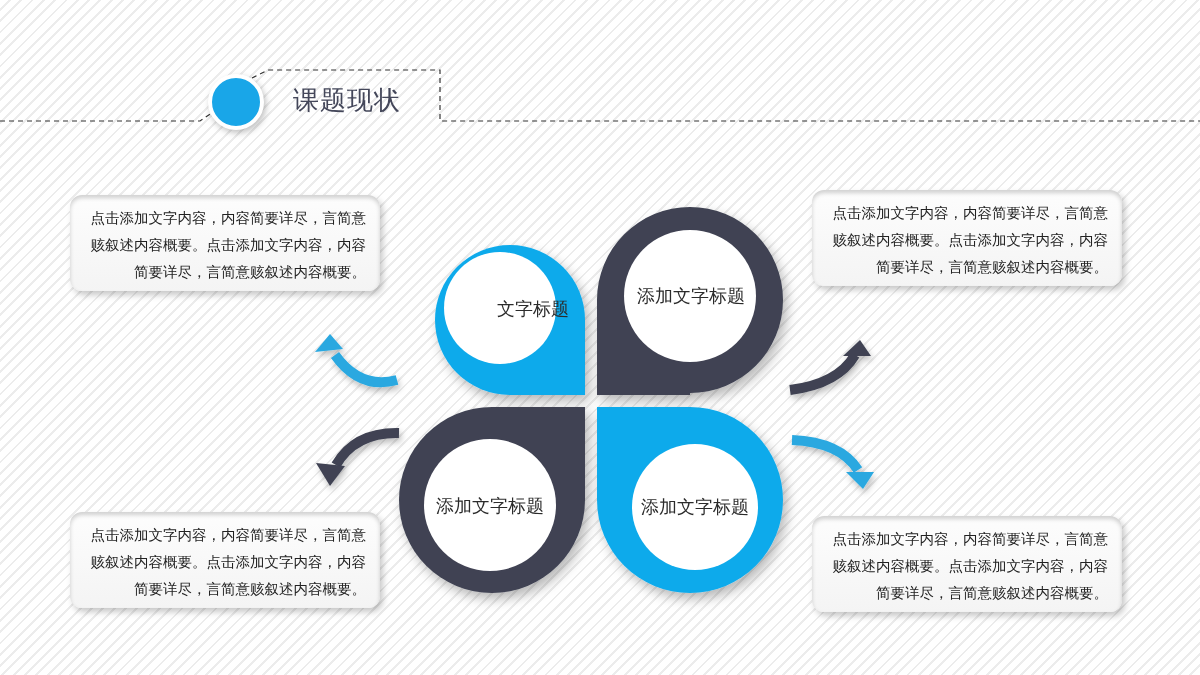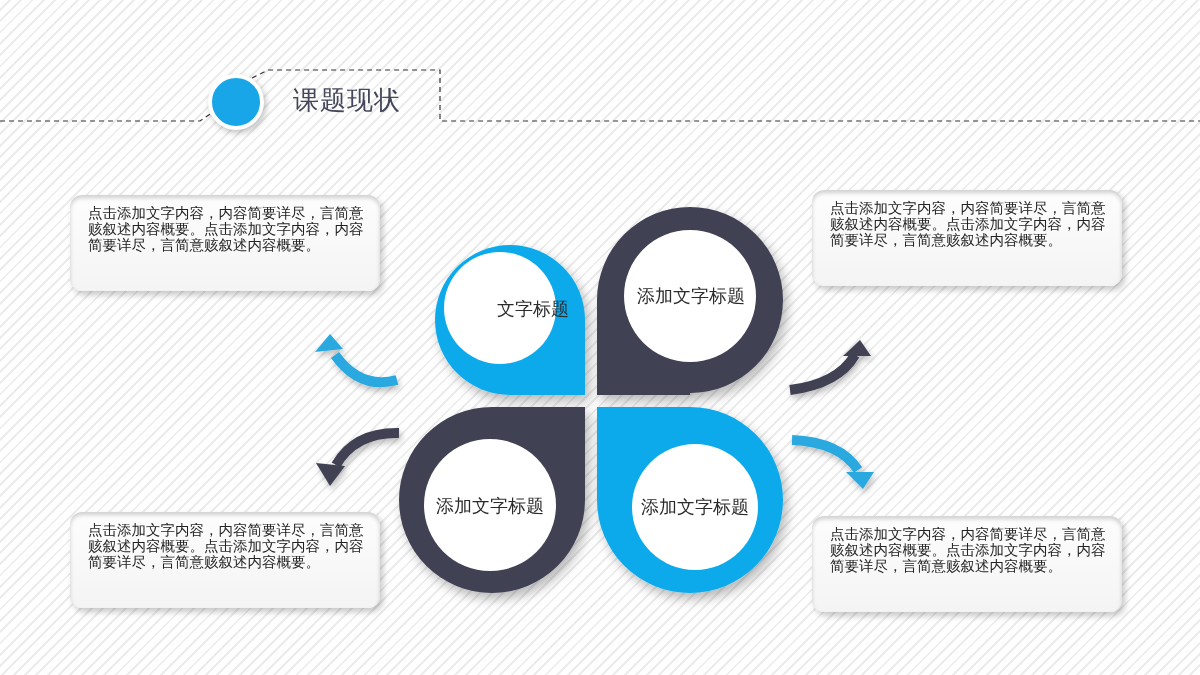--- a/index.html
+++ b/index.html
@@ -21,22 +21,23 @@
     box-shadow: 2px 3px 6px rgba(0,0,0,0.25);
   }
   .card {
     position: absolute; width: 310px; height: 96px;
     background: linear-gradient(180deg, #fdfdfd 0%, #f4f4f4 100%);
     border-radius: 12px;
     box-shadow: inset 0 3px 4px rgba(0,0,0,0.18), 3px 4px 6px rgba(0,0,0,0.22);
     box-sizing: border-box; padding: 10px 14px 0 18px;
   }
   .card-text {
-    font-size: 14.5px; line-height: 16px; color: #222;
+    font-size: 14.5px; line-height: 27px; color: #222;
     word-break: break-all;
+    text-align: right;
   }
   .diagram-svg { position: absolute; left: 0; top: 0; }
   .petal-label {
     position: absolute; font-size: 18px; color: #2b2b2b; white-space: nowrap;
     transform: translate(-50%, -50%);
   }
 </style>
 </head>
 <body>
 

